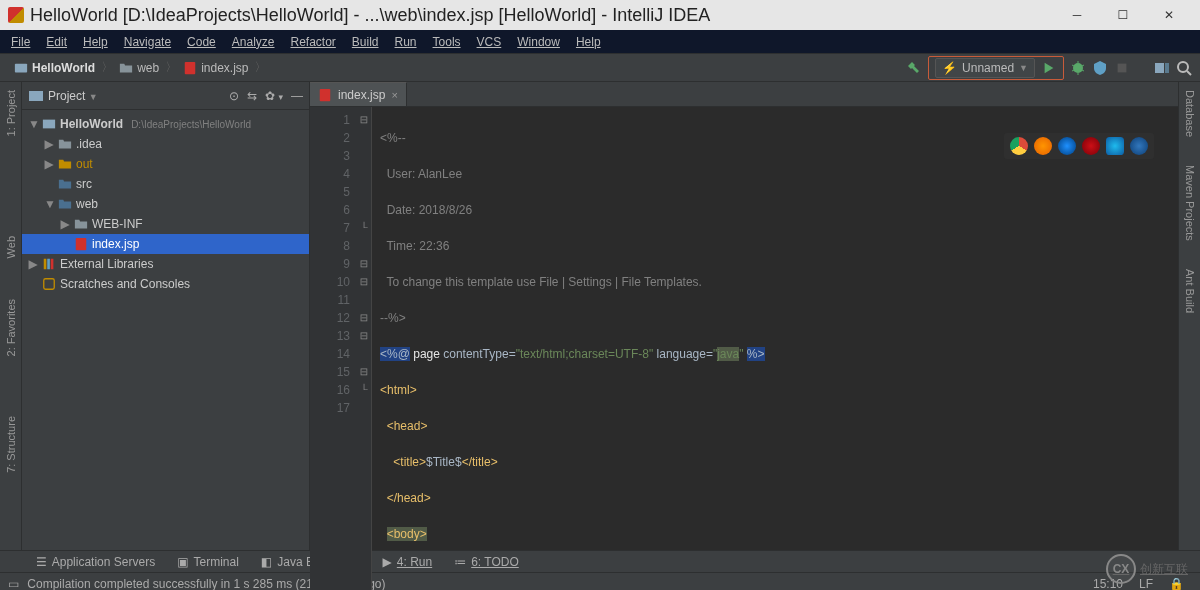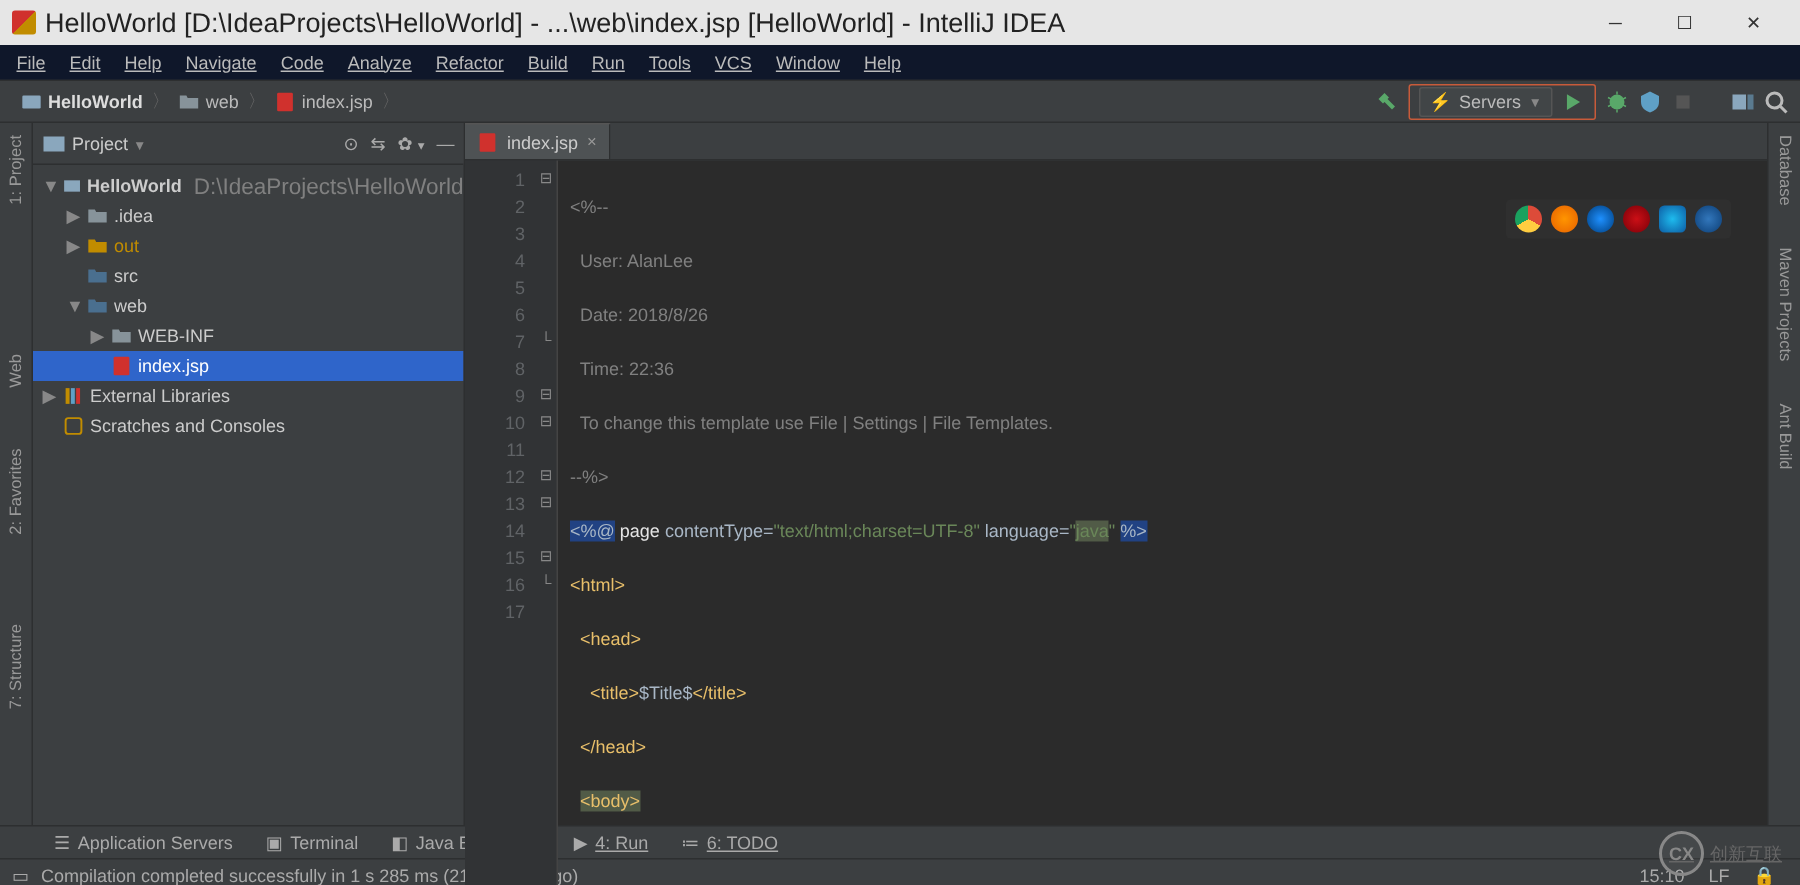--- a/index.html
+++ b/index.html
@@ -45,21 +45,21 @@
 .pp-header .title { flex: 1; color: #ccc; font-size: 12px; }
 .pp-header .tb { display: flex; gap: 8px; color: #aaa; }
 .pp-header .tb span { cursor: pointer; }
 
 .tree { flex: 1; overflow: auto; padding: 4px 0; font-size: 12.5px; }
 .node { display: flex; align-items: center; height: 20px; padding-left: 6px; gap: 4px; color: #ccc; }
 .node.sel { background: #2f65ca; color: #fff; }
 .node .arrow { width: 10px; color: #888; display: inline-block; text-align: center; }
 .node .icn { width: 14px; height: 14px; display: inline-flex; align-items: center; justify-content: center; }
 .node .name.bold { font-weight: bold; }
-.node .path { color: #808080; margin-left: 4px; font-size: 15px; }
+.node .path { color: #808080; margin-left: 4px; font-size: 10px; }
 .ind-1 { padding-left: 22px; } .ind-2 { padding-left: 38px; }
 
 .fi-folder { fill: #c18c00; }
 .fi-folder-gray { fill: #87939a; }
 
 .editor-area { flex: 1; display: flex; flex-direction: column; background: #2b2b2b; }
 .tabbar { height: 28px; background: #3c3f41; display: flex; align-items: flex-end; border-bottom: 1px solid #2d2f30; }
 .tab { height: 24px; display: flex; align-items: center; gap: 6px; padding: 0 8px; background: #4e5254; color: #ccc; border-top: 1px solid #555; border-right: 1px solid #2d2f30; }
 .tab .close { color: #999; font-size: 11px; }
 .editor { flex: 1; display: flex; font-family: "Consolas", "Menlo", monospace; font-size: 12.5px; line-height: 18px; position: relative; }
@@ -147,21 +147,21 @@
   <div class="nav-spacer"></div>
   <div class="nav-right">
     <span class="nav-icon hammer-icon">
       <svg viewBox="0 0 16 16" width="18" height="18">
           <path fill="#59a869" d="M2 6l4-4 3 3-1 1 5 5-2 2-5-5-1 1z"></path>
         </svg>
     </span>
     <div class="runcfg-box">
       <div class="runcfg">
         <span class="bolt">⚡</span>
-        <span>Servers</span>
+        <span>Unnamed</span>
         <span class="dd">▼</span>
       </div>
       <span class="nav-icon play">
         <svg viewBox="0 0 16 16" width="14" height="14">
             <path fill="#59a869" d="M3 2l10 6-10 6z"></path>
           </svg>
       </span>
     </div>
     <span class="nav-icon bug">
       <svg viewBox="0 0 16 16" width="16" height="16">

